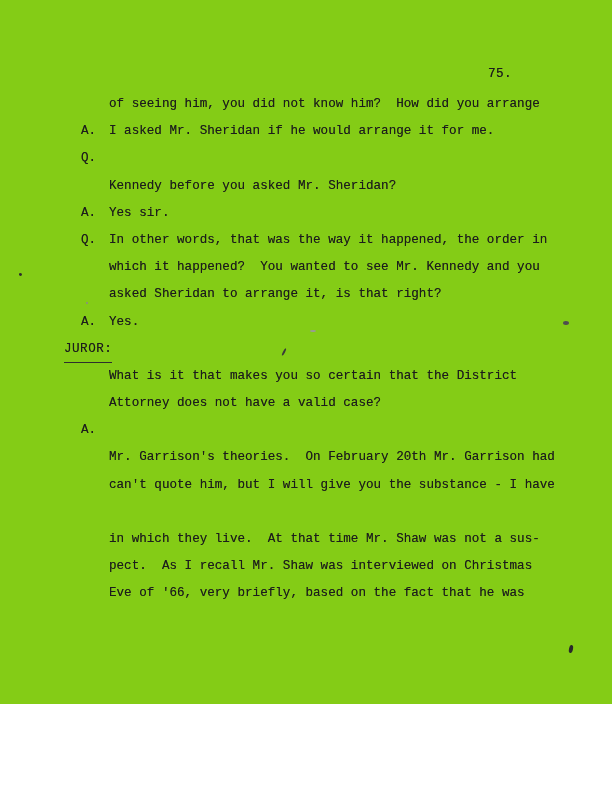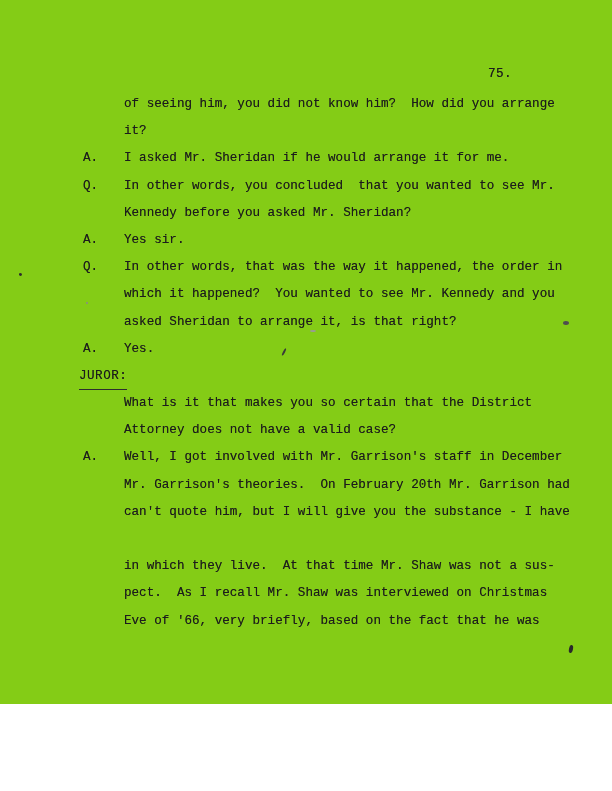--- a/index.html
+++ b/index.html
@@ -19,22 +19,23 @@
   .pageno{
     position:absolute;
     left:488px;top:66px;
     font-size:12.6px;
     line-height:16px;
     letter-spacing:0.5px;
     text-shadow:0 0 0.6px rgba(28,28,28,0.65);
   }
   .content{
     position:absolute;
-    left:77px;top:91px;
+    left:62px;top:91px;
     width:505px;
+    text-align:center;
   }
   .line{
     display:flex;
     height:27.2px;
     line-height:27.2px;
     font-size:12.6px;
     white-space:pre;
     text-shadow:0 0 0.6px rgba(28,28,28,0.6);
   }
   .m{
@@ -57,33 +58,32 @@
     border-radius:45% 55% 50% 50%;
   }
 </style>
 </head>
 <body>
 
 <div class="page">
   <div class="pageno">75.</div>
   <div class="content">
       <div class="line"><span class="m"></span><span class="t">of seeing him, you did not know him?  How did you arrange</span></div>
-      <div class="line"><span class="m"></span><span class="t">it?</span></div>
       <div class="line"><span class="m">A.</span><span class="t">I asked Mr. Sheridan if he would arrange it for me.</span></div>
-      <div class="line"><span class="m">Q.</span><span class="t">In other words, you concluded  that you wanted to see Mr.</span></div>
+      <div class="line"><span class="m">Q.</span></div>
       <div class="line"><span class="m"></span><span class="t">Kennedy before you asked Mr. Sheridan?</span></div>
       <div class="line"><span class="m">A.</span><span class="t">Yes sir.</span></div>
       <div class="line"><span class="m">Q.</span><span class="t">In other words, that was the way it happened, the order in</span></div>
       <div class="line"><span class="m"></span><span class="t">which it happened?  You wanted to see Mr. Kennedy and you</span></div>
       <div class="line"><span class="m"></span><span class="t">asked Sheridan to arrange it, is that right?</span></div>
       <div class="line"><span class="m">A.</span><span class="t">Yes.</span></div>
       <div class="line juror-line"><span class="jlabel">JUROR:</span></div>
       <div class="line"><span class="m"></span><span class="t">What is it that makes you so certain that the District</span></div>
       <div class="line"><span class="m"></span><span class="t">Attorney does not have a valid case?</span></div>
-      <div class="line"><span class="m">A.</span><span class="t">Well, I got involved with Mr. Garrison's staff in December</span></div>
+      <div class="line"><span class="m">A.</span></div>
       <div class="line"><span class="m"></span><span class="t">Mr. Garrison's theories.  On February 20th Mr. Garrison had</span></div>
       <div class="line"><span class="m"></span><span class="t">can't quote him, but I will give you the substance - I have</span></div>
       <div class="line"><span class="m"></span></div>
       <div class="line"><span class="m"></span><span class="t">in which they live.  At that time Mr. Shaw was not a sus-</span></div>
       <div class="line"><span class="m"></span><span class="t">pect.  As I recall Mr. Shaw was interviewed on Christmas</span></div>
       <div class="line"><span class="m"></span><span class="t">Eve of '66, very briefly, based on the fact that he was</span></div>
     </div>
 <div class="speck" style="left: 19px; top: 273px; width: 3px; height: 3px; background: rgb(46, 46, 46); transform: rotate(0deg);"></div>
     <div class="speck" style="left: 86px; top: 302px; width: 2px; height: 2px; background: rgb(138, 138, 138); transform: rotate(0deg);"></div>
     <div class="speck" style="left: 310px; top: 330px; width: 6px; height: 2px; background: rgb(154, 154, 154); transform: rotate(0deg);"></div>

